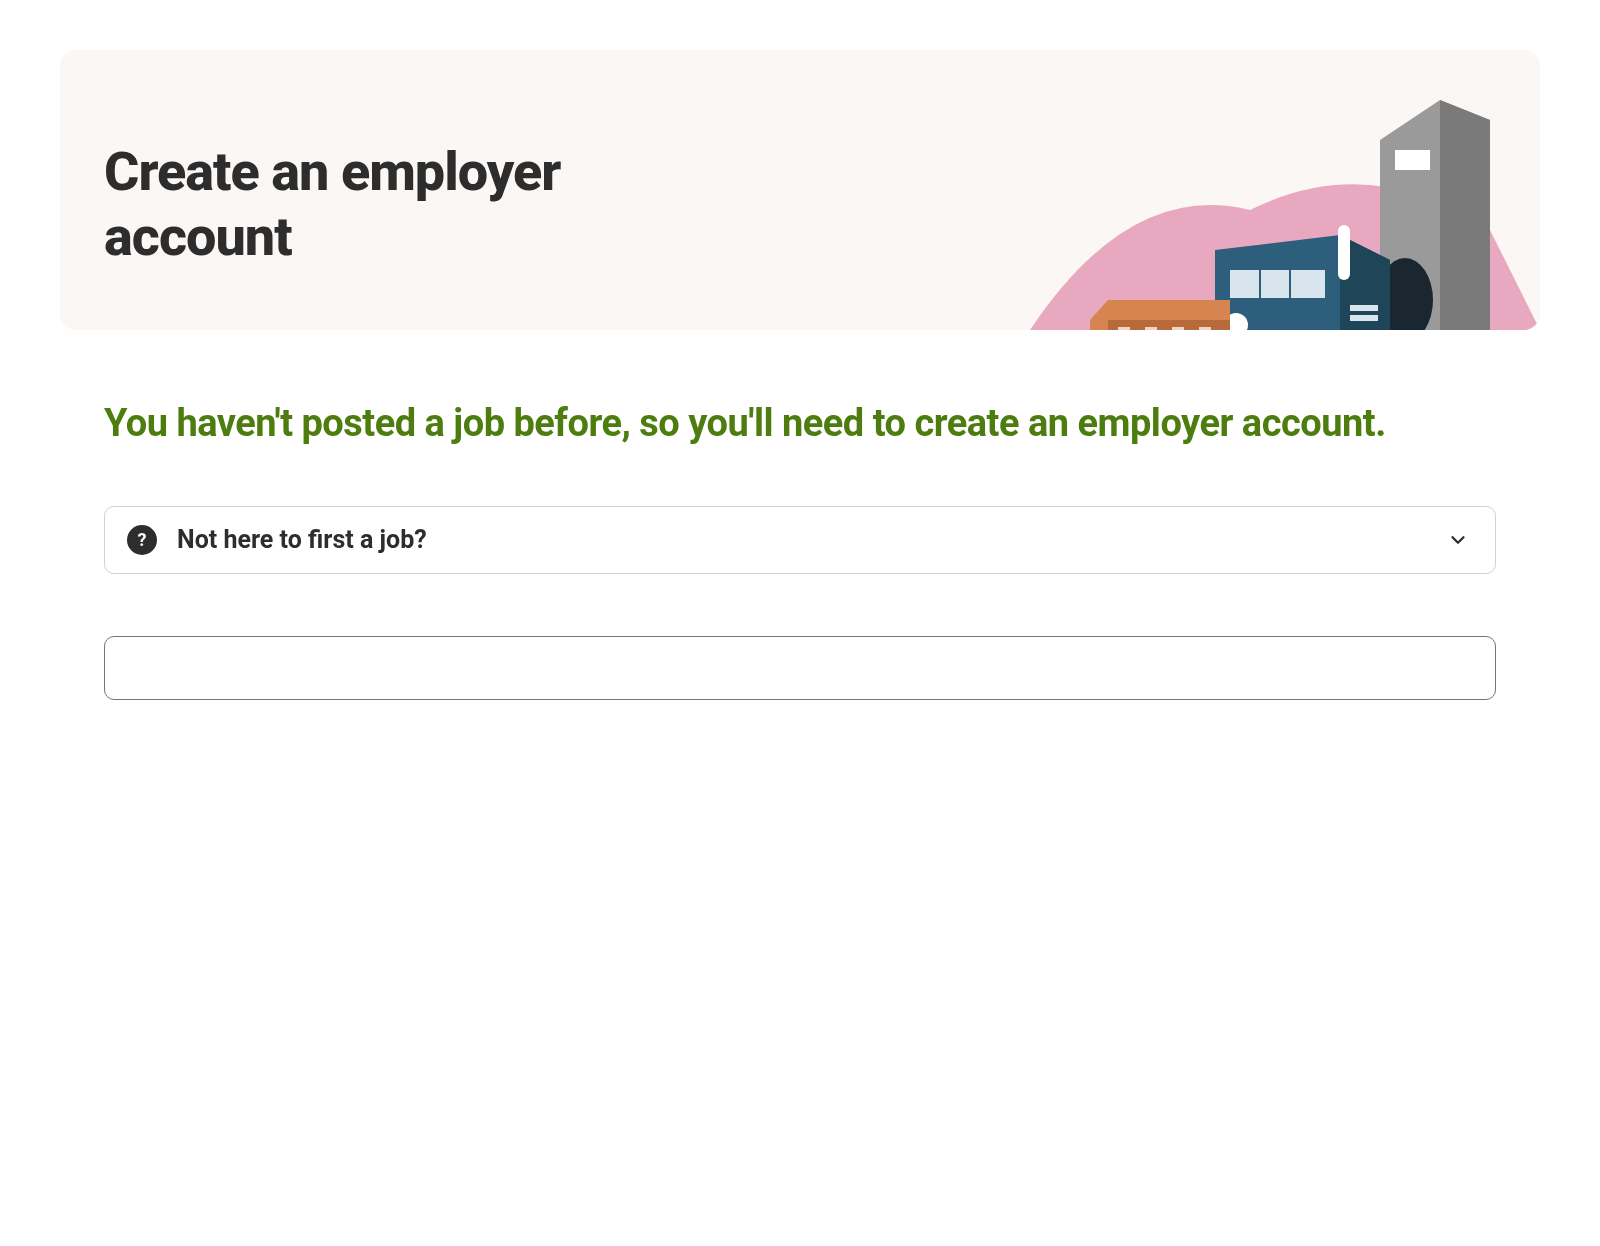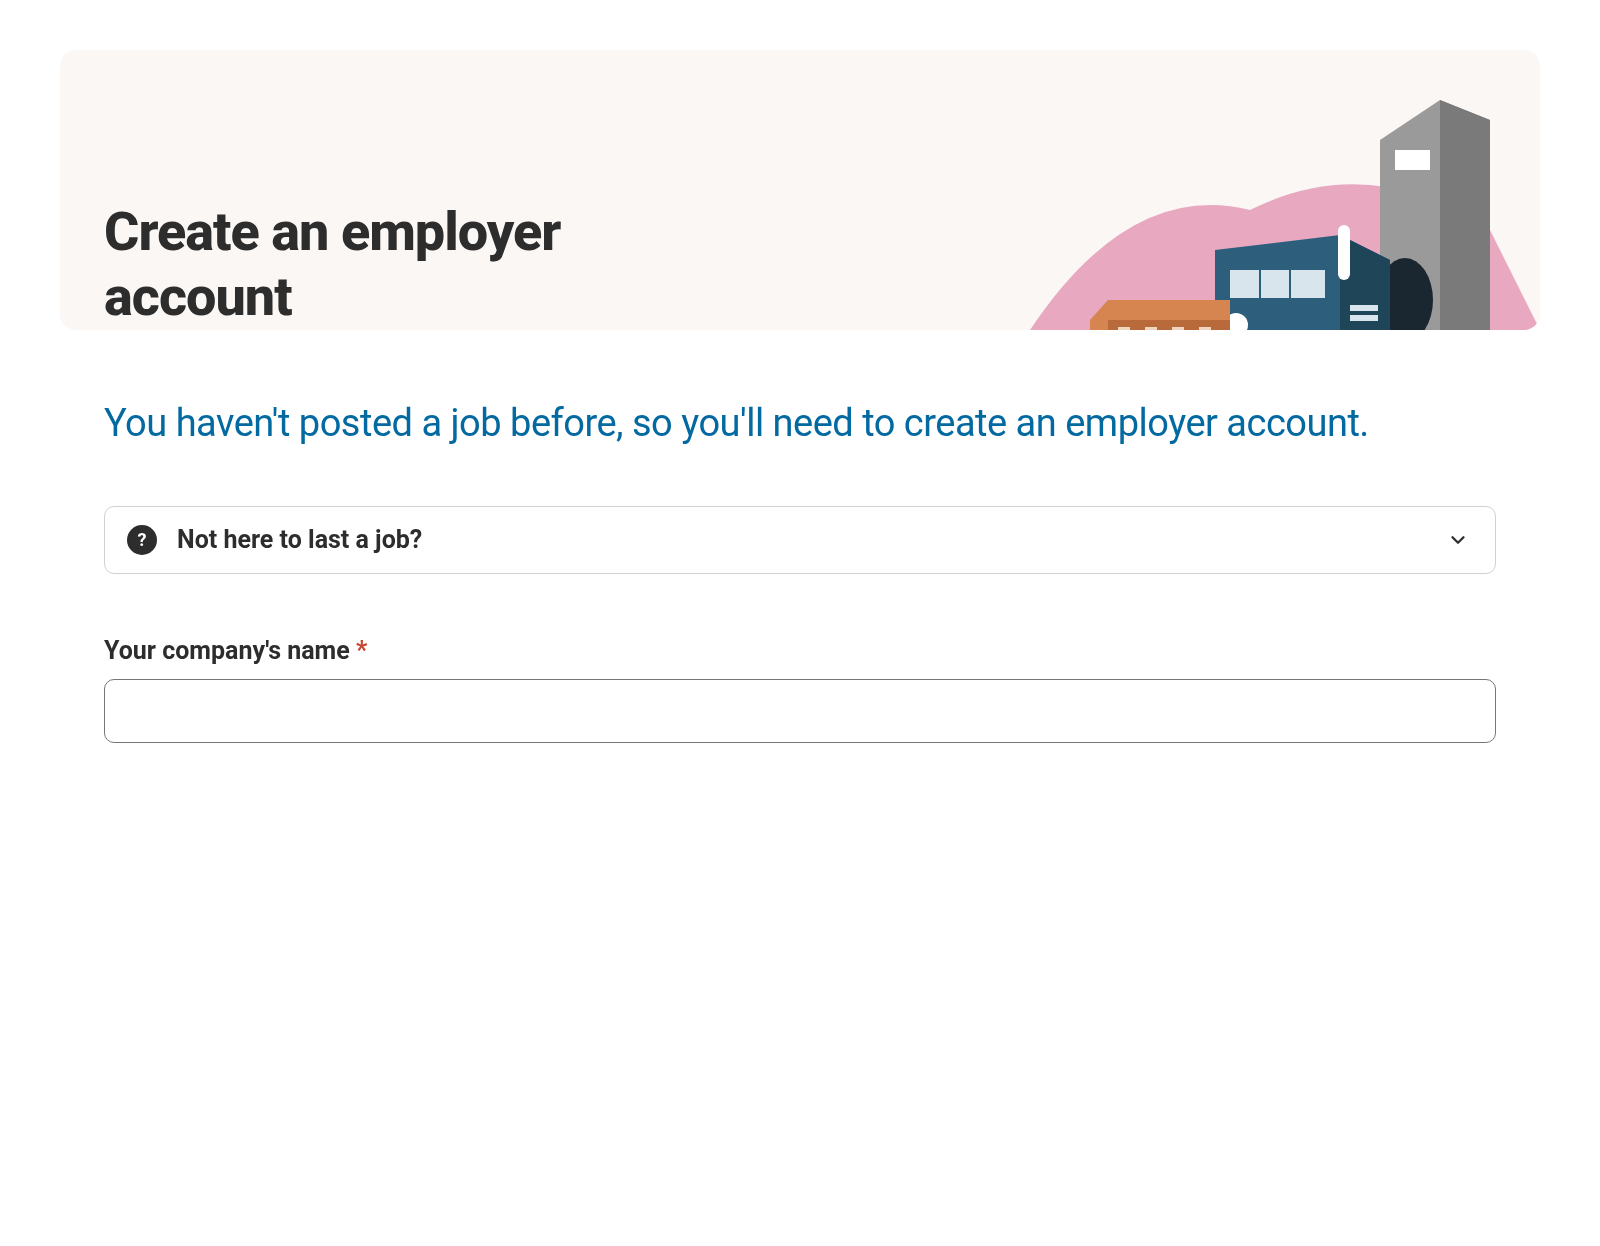--- a/index.html
+++ b/index.html
@@ -12,21 +12,21 @@
       font-family: -apple-system, BlinkMacSystemFont, "Segoe UI", Roboto, Helvetica, Arial, sans-serif;
       background: #ffffff;
       width: 1600px;
       padding: 50px 60px;
     }
     
     .hero-card {
       background: #faf7f5;
       border-radius: 16px;
       display: flex;
-      align-items: flex-end;
+      align-items: flex-start;
       justify-content: space-between;
       overflow: hidden;
       height: 280px;
       position: relative;
     }
     
     .hero-title {
       font-size: 54px;
       font-weight: 800;
       color: #2d2d2d;
@@ -43,22 +43,22 @@
       bottom: 0;
       width: 540px;
     }
     
     .content {
       padding: 70px 44px 0 44px;
     }
     
     .subtitle {
       font-size: 38px;
-      font-weight: 400;
-      color: #0369a1;
+      font-weight: 700;
+      color: #4d7c0f;
       line-height: 1.25;
       margin-bottom: 58px;
       letter-spacing: -0.5px;
     }
     
     .accordion {
       border: 1px solid #d4d2d0;
       border-radius: 10px;
       padding: 18px 26px 18px 22px;
       display: flex;
@@ -159,27 +159,23 @@
       <rect x="199" y="277" width="12" height="10" fill="#f0d5c0"></rect>
     </svg>
   </div>
 </div>
 
 <div class="content">
   <h2 class="subtitle">You haven't posted a job before, so you'll need to create an employer account.</h2>
 
   <div class="accordion">
     <span class="question-icon">?</span>
-    <span class="accordion-label">Not here to last a job?</span>
+    <span class="accordion-label">Not here to first a job?</span>
     <svg class="chevron-icon" viewBox="0 0 24 24" fill="none" stroke="#2d2d2d" stroke-width="2.5" stroke-linecap="round" stroke-linejoin="round">
       <polyline points="6 9 12 15 18 9"></polyline>
     </svg>
   </div>
 
   <div class="form-group">
-    <label class="form-label">
-      <span>Your company's name</span>
-      <span class="required-asterisk"> *</span>
-    </label>
     <input type="text" class="text-input" value="" style="">
   </div>
 
 </div>
 
 </body></html>

